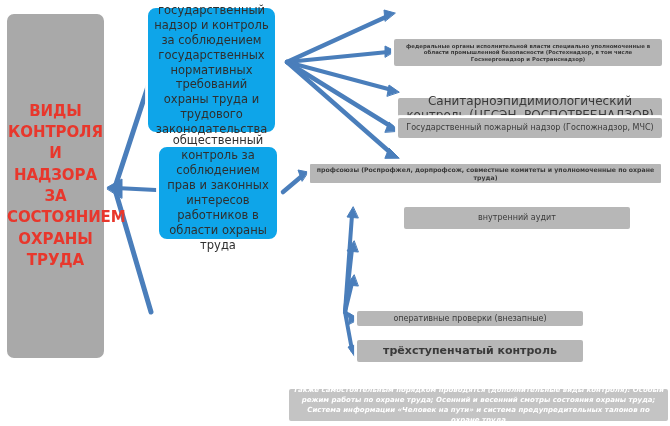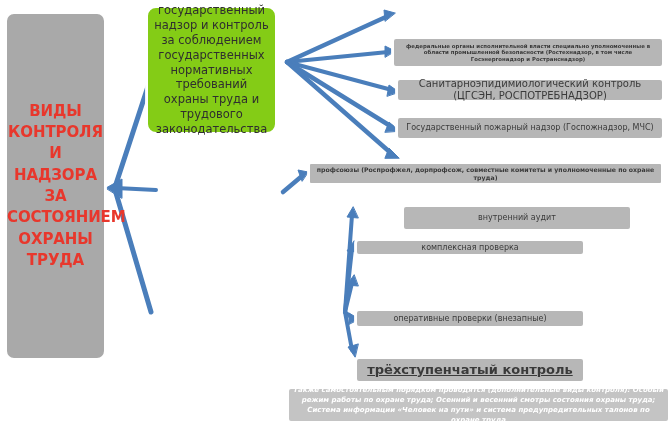--- a/index.html
+++ b/index.html
@@ -54,38 +54,38 @@
   #root-box .txt {
     color: #e8372c;
     font-weight: bold;
     font-size: 15px;
     line-height: 1.42;
     letter-spacing: -0.1px;
   }
   
   .mid {
     border-radius: 10px;
-    background: #84cc16;
+    background: #0ea5e9;
     font-size: 11.5px;
     color: #2f2f2f;
     line-height: 1.3;
   }
   #mid-1 { left: 146px; top: 6px;   width: 131px; height: 128px; }
   #mid-2 { left: 157px; top: 145px; width: 122px; height: 96px;  }
   #mid-3 { left: 146px; top: 257px; width: 133px; height: 109px; }
 
   
   .r {
     border-radius: 4px;
     background: #b6b6b6;
     color: #3a3a3a;
   }
   #r-1 { left: 392px; top: 3px;   width: 272px; height: 27px; font-size: 8px; }
   #r-2 { left: 392px; top: 37px;  width: 272px; height: 31px; font-size: 5.4px; font-weight: bold; }
-  #r-3 { left: 396px; top: 78px;  width: 268px; height: 24px; font-size: 10px; }
+  #r-3 { left: 396px; top: 96px;  width: 268px; height: 24px; font-size: 12px; }
   #r-4 { left: 396px; top: 116px; width: 268px; height: 24px; font-size: 8px; }
   #r-5 { left: 396px; top: 146px; width: 268px; height: 17px; font-size: 8px; }
 
   
   #union-box {
     left: 308px; top: 162px; width: 355px; height: 23px;
     border-radius: 3px;
     background: #b6b6b6;
     font-size: 6.2px;
     font-weight: bold;
@@ -98,21 +98,21 @@
     background: #b7b7b7;
     color: #3a3a3a;
     font-size: 8px;
     left: 355px;
     width: 230px;
   }
   #b-1 { top: 205px; height: 26px; margin-left: 47px; }
   #b-2 { top: 239px; height: 17px; }
   #b-3 { top: 271px; height: 26px; }
   #b-4 { top: 309px; height: 19px; }
-  #b-5 { top: 357px; height: 26px; font-weight: bold; font-size: 13px; text-decoration: underline; }
+  #b-5 { top: 338px; height: 26px; font-weight: bold; font-size: 11px; }
 
   
   #footer-note {
     left: 287px; top: 387px; width: 383px; height: 36px;
     border-radius: 4px;
     background: #c4c4c4;
     color: #ffffff;
     font-style: italic;
     font-weight: bold;
     font-size: 7px;
@@ -167,41 +167,41 @@
     </g>
   </svg>
 
   <div class="box" id="root-box">
     <span class="txt">ВИДЫ КОНТРОЛЯ И НАДЗОРА ЗА СОСТОЯНИЕМ ОХРАНЫ ТРУДА</span>
   </div>
 
   <div class="box mid" id="mid-1">
     <span class="txt">государственный надзор и контроль за соблюдением государственных нормативных требований охраны труда и трудового законодательства</span>
   </div>
+  <div class="box mid" id="mid-2">
+    <span class="txt">общественный контроль за соблюдением прав и законных интересов работников в области охраны труда</span>
+  </div>
 
   <div class="box r" id="r-2">
     <span class="txt">федеральные органы исполнительной власти специально уполномоченные в области промышленной безопасности (Ростехнадзор, в том числе Госэнергонадзор и Ространснадзор)</span>
   </div>
   <div class="box r" id="r-3">
     <span class="txt">Санитарноэпидимиологический контроль (ЦГСЭН, РОСПОТРЕБНАДЗОР)</span>
   </div>
   <div class="box r" id="r-4">
     <span class="txt">Государственный пожарный надзор (Госпожнадзор, МЧС)</span>
   </div>
 
   <div class="box" id="union-box">
     <span class="txt">профсоюзы (Роспрофжел, дорпрофсож, совместные комитеты и уполномоченные по охране труда)</span>
   </div>
 
   <div class="box b" id="b-1">
     <span class="txt">внутренний аудит</span>
   </div>
-  <div class="box b" id="b-2">
-    <span class="txt">комплексная проверка</span>
-  </div>
   <div class="box b" id="b-4">
     <span class="txt">оперативные проверки (внезапные)</span>
   </div>
   <div class="box b" id="b-5">
     <span class="txt">трёхступенчатый контроль</span>
   </div>
 
   <div class="box" id="footer-note">
     <span class="txt">Также самостоятельным порядком проводятся (дополнительные виды контроля): Особый режим работы по охране труда;  Осенний и весенний смотры состояния охраны труда; Система информации «Человек на пути» и система предупредительных талонов по охране труда</span>
   </div>

